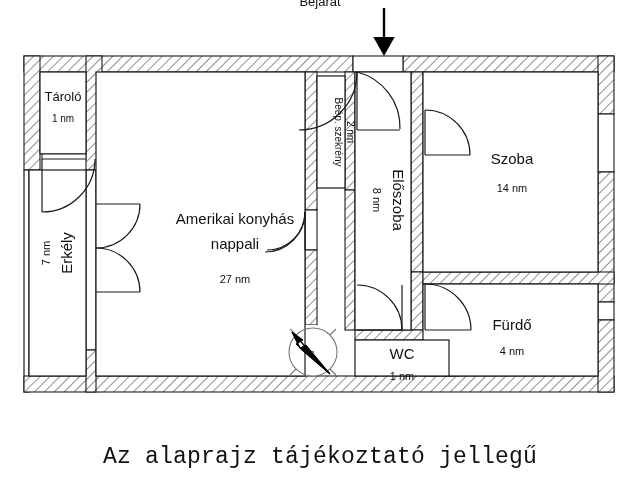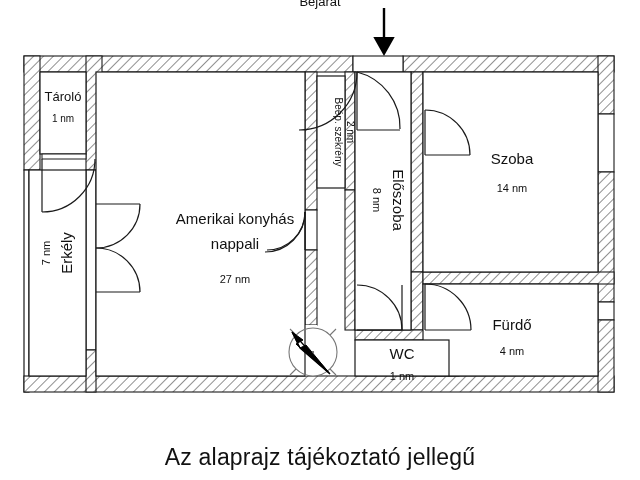--- a/index.html
+++ b/index.html
@@ -13,21 +13,21 @@
   }
   #stage{position:absolute;left:0;top:0;width:640px;height:392px;}
   svg{display:block;}
   .rmname{font-family:"Liberation Sans",sans-serif;font-size:15px;fill:#111;}
   .rmarea{font-family:"Liberation Sans",sans-serif;font-size:11px;fill:#111;}
   .rmname-sm{font-family:"Liberation Sans",sans-serif;font-size:13px;fill:#111;}
   .rmarea-sm{font-family:"Liberation Sans",sans-serif;font-size:10px;fill:#111;}
   .caption{
     position:absolute;left:0;top:444px;width:640px;
     text-align:center;font-size:23px;color:#111;
-    font-family:Liberation Sans, sans-serif;
+    font-family:Liberation Mono, monospace;
     letter-spacing:.2px;
   }
   .entrance-label{
     position:absolute;left:0;top:-6px;width:640px;text-align:center;
     font-size:13px;color:#111;font-family:"Liberation Sans",sans-serif;
   }
 </style>
 </head>
 <body>
 

